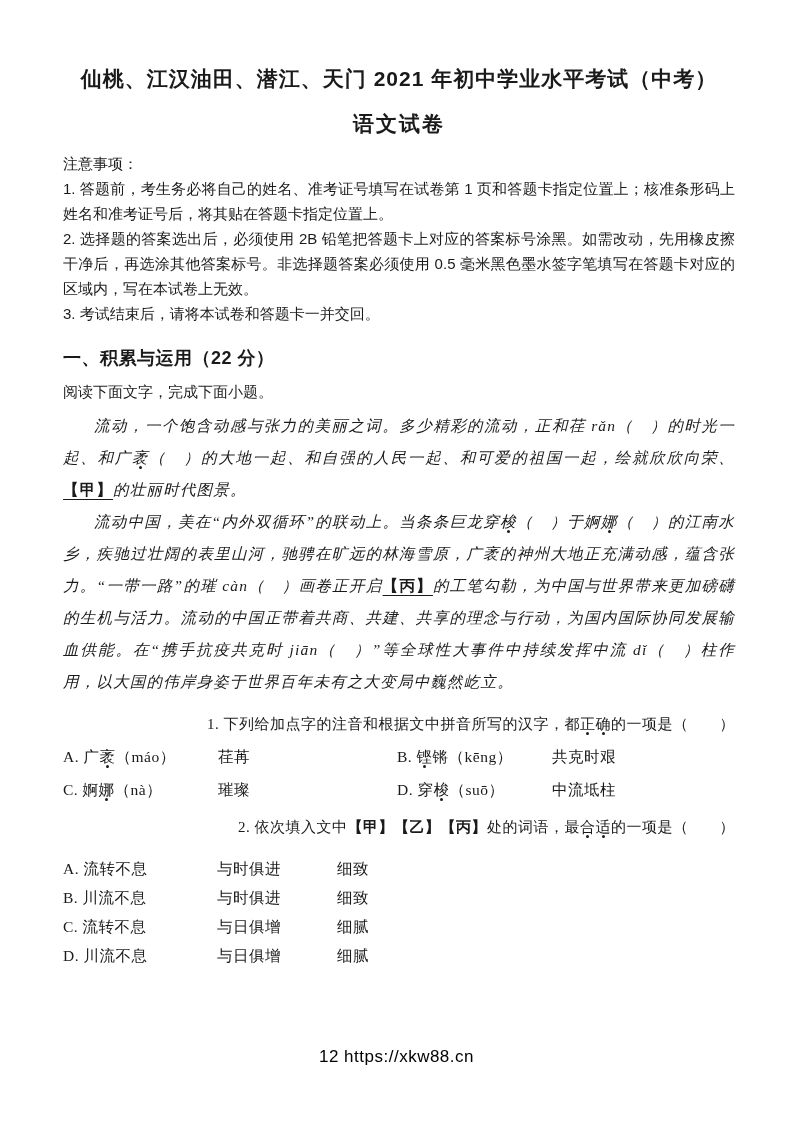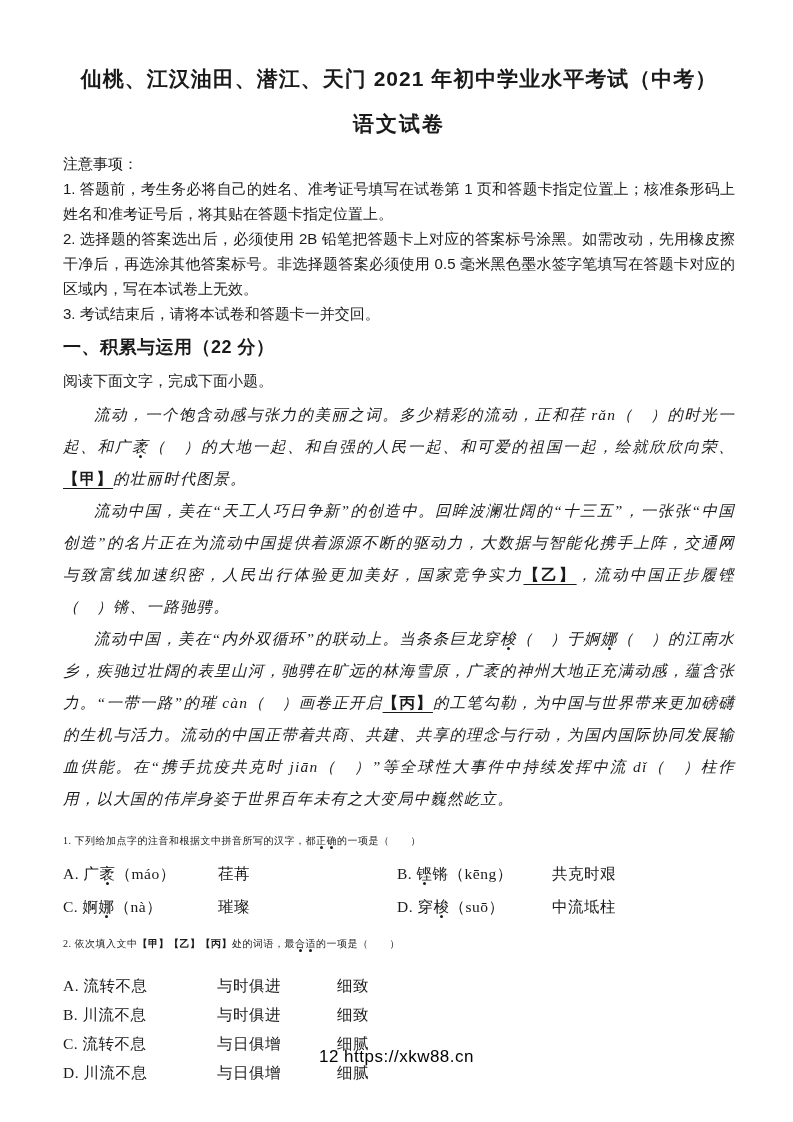--- a/index.html
+++ b/index.html
@@ -34,42 +34,42 @@
   }
   .notice{
     font-family:"Liberation Sans","DejaVu Sans",sans-serif;
     font-weight:400;font-size:15px;line-height:25px;
     margin-top:14px;text-align:justify;
   }
   .notice p{margin:0;}
   .section-heading{
     font-family:"Liberation Sans","DejaVu Sans",sans-serif;
     font-weight:700;font-size:18px;line-height:24px;
-    margin-top:9px;letter-spacing:0.5px;
+    margin-top:20px;letter-spacing:0.5px;
   }
   .intro{font-size:15px;line-height:22px;margin-top:11px;}
   
   .passage{
     margin-top:7px;
     font-style:italic;
     font-size:15.5px;line-height:32px;
     letter-spacing:1.2px;
     text-align:justify;
   }
   .passage p{margin:0;text-indent:2em;}
   .marker{font-weight:700;text-decoration:underline;text-underline-offset:4px;font-style:normal;}
   .marker-plain{font-weight:700;}
   .dot{position:relative;}
   .dot::after{
     content:'';position:absolute;left:50%;bottom:-3px;
     width:3px;height:3px;margin-left:-1.5px;border-radius:50%;
     background:#1a1a1a;
   }
   
-  .q-stem{font-size:10px;line-height:26px;margin-top:13px;letter-spacing:0.5px;}
+  .q-stem{font-size:15px;line-height:26px;margin-top:13px;letter-spacing:0.5px;text-align:right;}
   .q1-options{
     margin-top:9px;
     display:grid;grid-template-columns:334px 1fr;
     row-gap:11px;font-size:15.5px;line-height:22px;letter-spacing:0.5px;
   }
   .q1-opt{display:flex;}
   .q1-word{display:inline-block;min-width:155px;}
   .q2-options{margin-top:14px;font-size:15.5px;letter-spacing:0.5px;}
   .q2-row{display:flex;line-height:29px;}
   .q2-c1{width:154px;}
@@ -95,21 +95,20 @@
     <p>1. 答题前，考生务必将自己的姓名、准考证号填写在试卷第 1 页和答题卡指定位置上；核准条形码上姓名和准考证号后，将其贴在答题卡指定位置上。</p>
     <p>2. 选择题的答案选出后，必须使用 2B 铅笔把答题卡上对应的答案标号涂黑。如需改动，先用橡皮擦干净后，再选涂其他答案标号。非选择题答案必须使用 0.5 毫米黑色墨水签字笔填写在答题卡对应的区域内，写在本试卷上无效。</p>
     <p>3. 考试结束后，请将本试卷和答题卡一并交回。</p>
   </div>
 
   <div class="section-heading">一、积累与运用（22 分）</div>
   <div class="intro">阅读下面文字，完成下面小题。</div>
 
   <div class="passage">
     <p><span>流动，一个饱含动感与张力的美丽之词。多少精彩的流动，正和荏 rǎn（　）的时光一起、和广</span><span class="dot">袤</span><span>（　）的大地一起、和自强的人民一起、和可爱的祖国一起，绘就欣欣向荣、</span><span class="marker">【甲】</span><span>的壮丽时代图景。</span></p>
-    <p><span>流动中国，美在“天工人巧日争新”的创造中。回眸波澜壮阔的“十三五”，一张张“中国创造”的名片正在为流动中国提供着源源不断的驱动力，大数据与智能化携手上阵，交通网与致富线加速织密，人民出行体验更加美好，国家竞争实力</span><span class="marker">【乙】</span><span>，流动中国正步履铿（　）锵、一路驰骋。</span></p>
     <p><span>流动中国，美在“内外双循环”的联动上。当条条巨龙穿</span><span class="dot">梭</span><span>（　）于婀</span><span class="dot">娜</span><span>（　）的江南水乡，疾驰过壮阔的表里山河，驰骋在旷远的林海雪原，广袤的神州大地正充满动感，蕴含张力。“一带一路”的璀 càn（　）画卷正开启</span><span class="marker">【丙】</span><span>的工笔勾勒，为中国与世界带来更加磅礴的生机与活力。流动的中国正带着共商、共建、共享的理念与行动，为国内国际协同发展输血供能。在“携手抗疫共克时 jiān（　）”等全球性大事件中持续发挥中流 dǐ（　）柱作用，以大国的伟岸身姿于世界百年未有之大变局中巍然屹立。</span></p>
   </div>
 
   <div class="q-stem"><span>1. 下列给加点字的注音和根据文中拼音所写的汉字，都</span><span class="dot">正</span><span class="dot">确</span><span>的一项是（　　）</span></div>
 
   <div class="q1-options">
     <div class="q1-opt">
       <span class="q1-word"><span>A. 广</span><span class="dot">袤</span><span>（máo）</span></span>
       <span>荏苒</span>
     </div>

